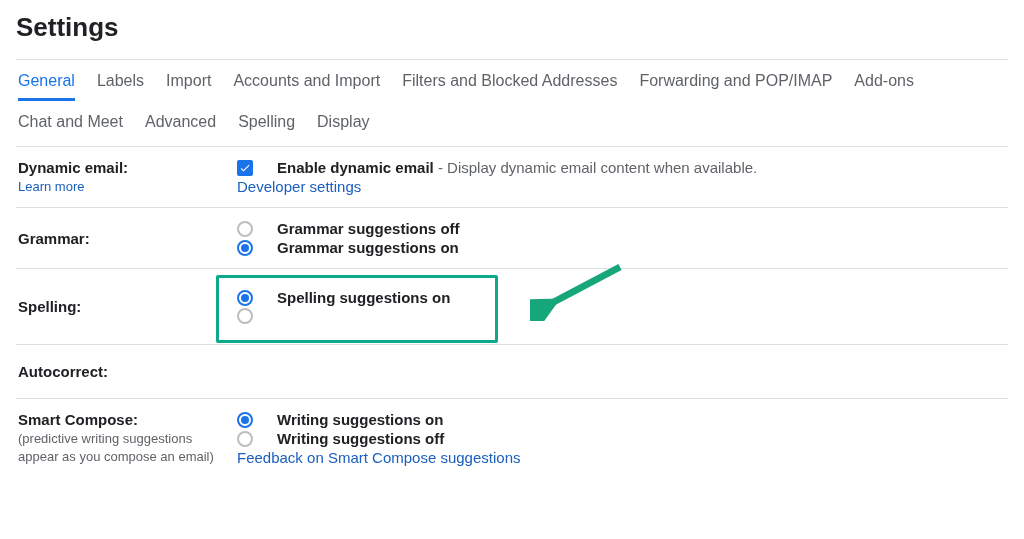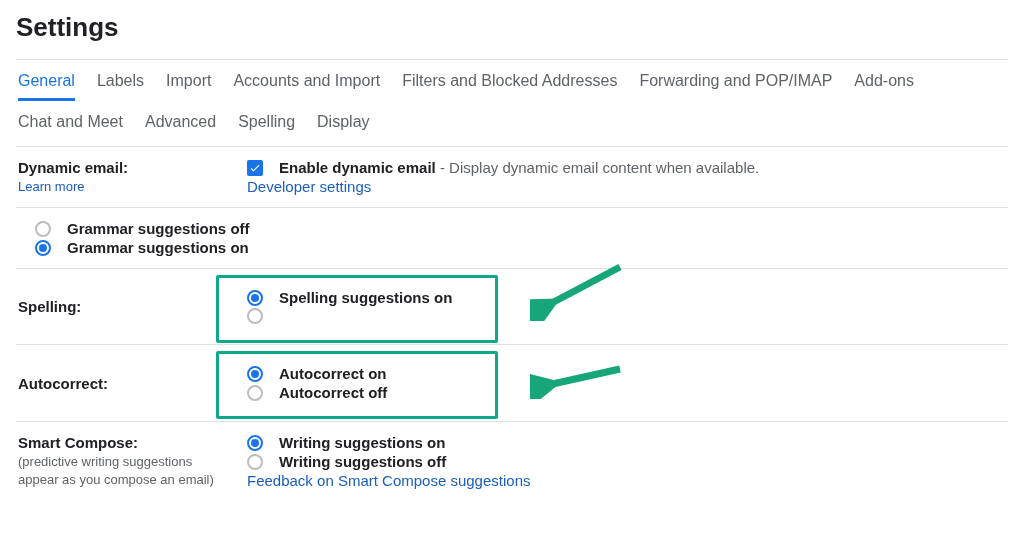--- a/index.html
+++ b/index.html
@@ -72,21 +72,21 @@
     color:var(--muted);
     margin-top:2px;
     line-height:1.35;
   }
   .label-col a{color:var(--link2);text-decoration:none;margin-top:13px;}
   .ctrl-col{
     flex:1 1 auto;
     position:relative;
     font-size:15px;
   }
-  .row{display:flex;align-items:center;gap:16px;margin:2px 17px;}
+  .row{display:flex;align-items:center;gap:24px;margin:2px 7px;}
   .row .txt{font-weight:700;}
   .row .desc{font-weight:400;color:var(--muted);}
   .checkbox{
     width:16px;height:16px;border:2px solid var(--link);border-radius:2px;
     display:inline-flex;align-items:center;justify-content:center;
     background:var(--link);flex:0 0 16px;cursor:pointer;
   }
   .checkbox svg{width:12px;height:12px;}
   .radio{
     width:16px;height:16px;border:2px solid #bdbdbd;border-radius:50%;
@@ -151,20 +151,23 @@
           <span class="txt">Enable dynamic email</span><span class="desc"> - Display dynamic email content when available.</span>
         </span>
       </div>
       <div class="row">
           <a class="linklike" href="#">Developer settings</a>
         </div>
     </div>
   </div>
 
   <div class="section">
+    <div class="label-col">
+        <div class="lbl">Grammar:</div>
+      </div>
     <div class="ctrl-col">
       <div class="row">
         <span class="radio"></span>
         <span class="txt">Grammar suggestions off</span>
       </div>
       <div class="row">
         <span class="radio checked"></span>
         <span class="txt">Grammar suggestions on</span>
       </div>
     </div>
@@ -191,39 +194,20 @@
           </defs>
         <line x1="90" y1="6" x2="18" y2="44" stroke="#17a679" stroke-width="7" marker-end="url(#ah1)"></line>
       </svg>
     </div>
   </div>
 
   <div class="section" style="padding-top:18px;padding-bottom:18px;">
     <div class="label-col">
         <div class="lbl">Autocorrect:</div>
       </div>
-    <div class="ctrl-col">
-      <div class="row">
-        <span class="radio checked"></span>
-        <span class="txt">Autocorrect on</span>
-      </div>
-      <div class="row">
-        <span class="radio"></span>
-        <span class="txt">Autocorrect off</span>
-      </div>
-      <div class="hlbox" style="left:-14px;top:-12px;width:282px;height:68px;"></div>
-      <svg class="arrow" style="left:300px;top:-4px;" width="100" height="40" viewBox="0 0 100 40">
-        <defs>
-            <marker id="ah2" markerWidth="8" markerHeight="8" refX="2" refY="4" orient="auto">
-              <path d="M8,0 L0,4 L8,8 z" fill="#17a679"></path>
-            </marker>
-          </defs>
-        <line x1="90" y1="10" x2="18" y2="26" stroke="#17a679" stroke-width="7" marker-end="url(#ah2)"></line>
-      </svg>
-    </div>
   </div>
 
   <div class="section noborder">
     <div class="label-col">
       <div class="lbl">Smart Compose:</div>
       <div class="sub">(predictive writing suggestions appear as you compose an email)</div>
     </div>
     <div class="ctrl-col">
       <div class="row">
         <span class="radio checked"></span>

